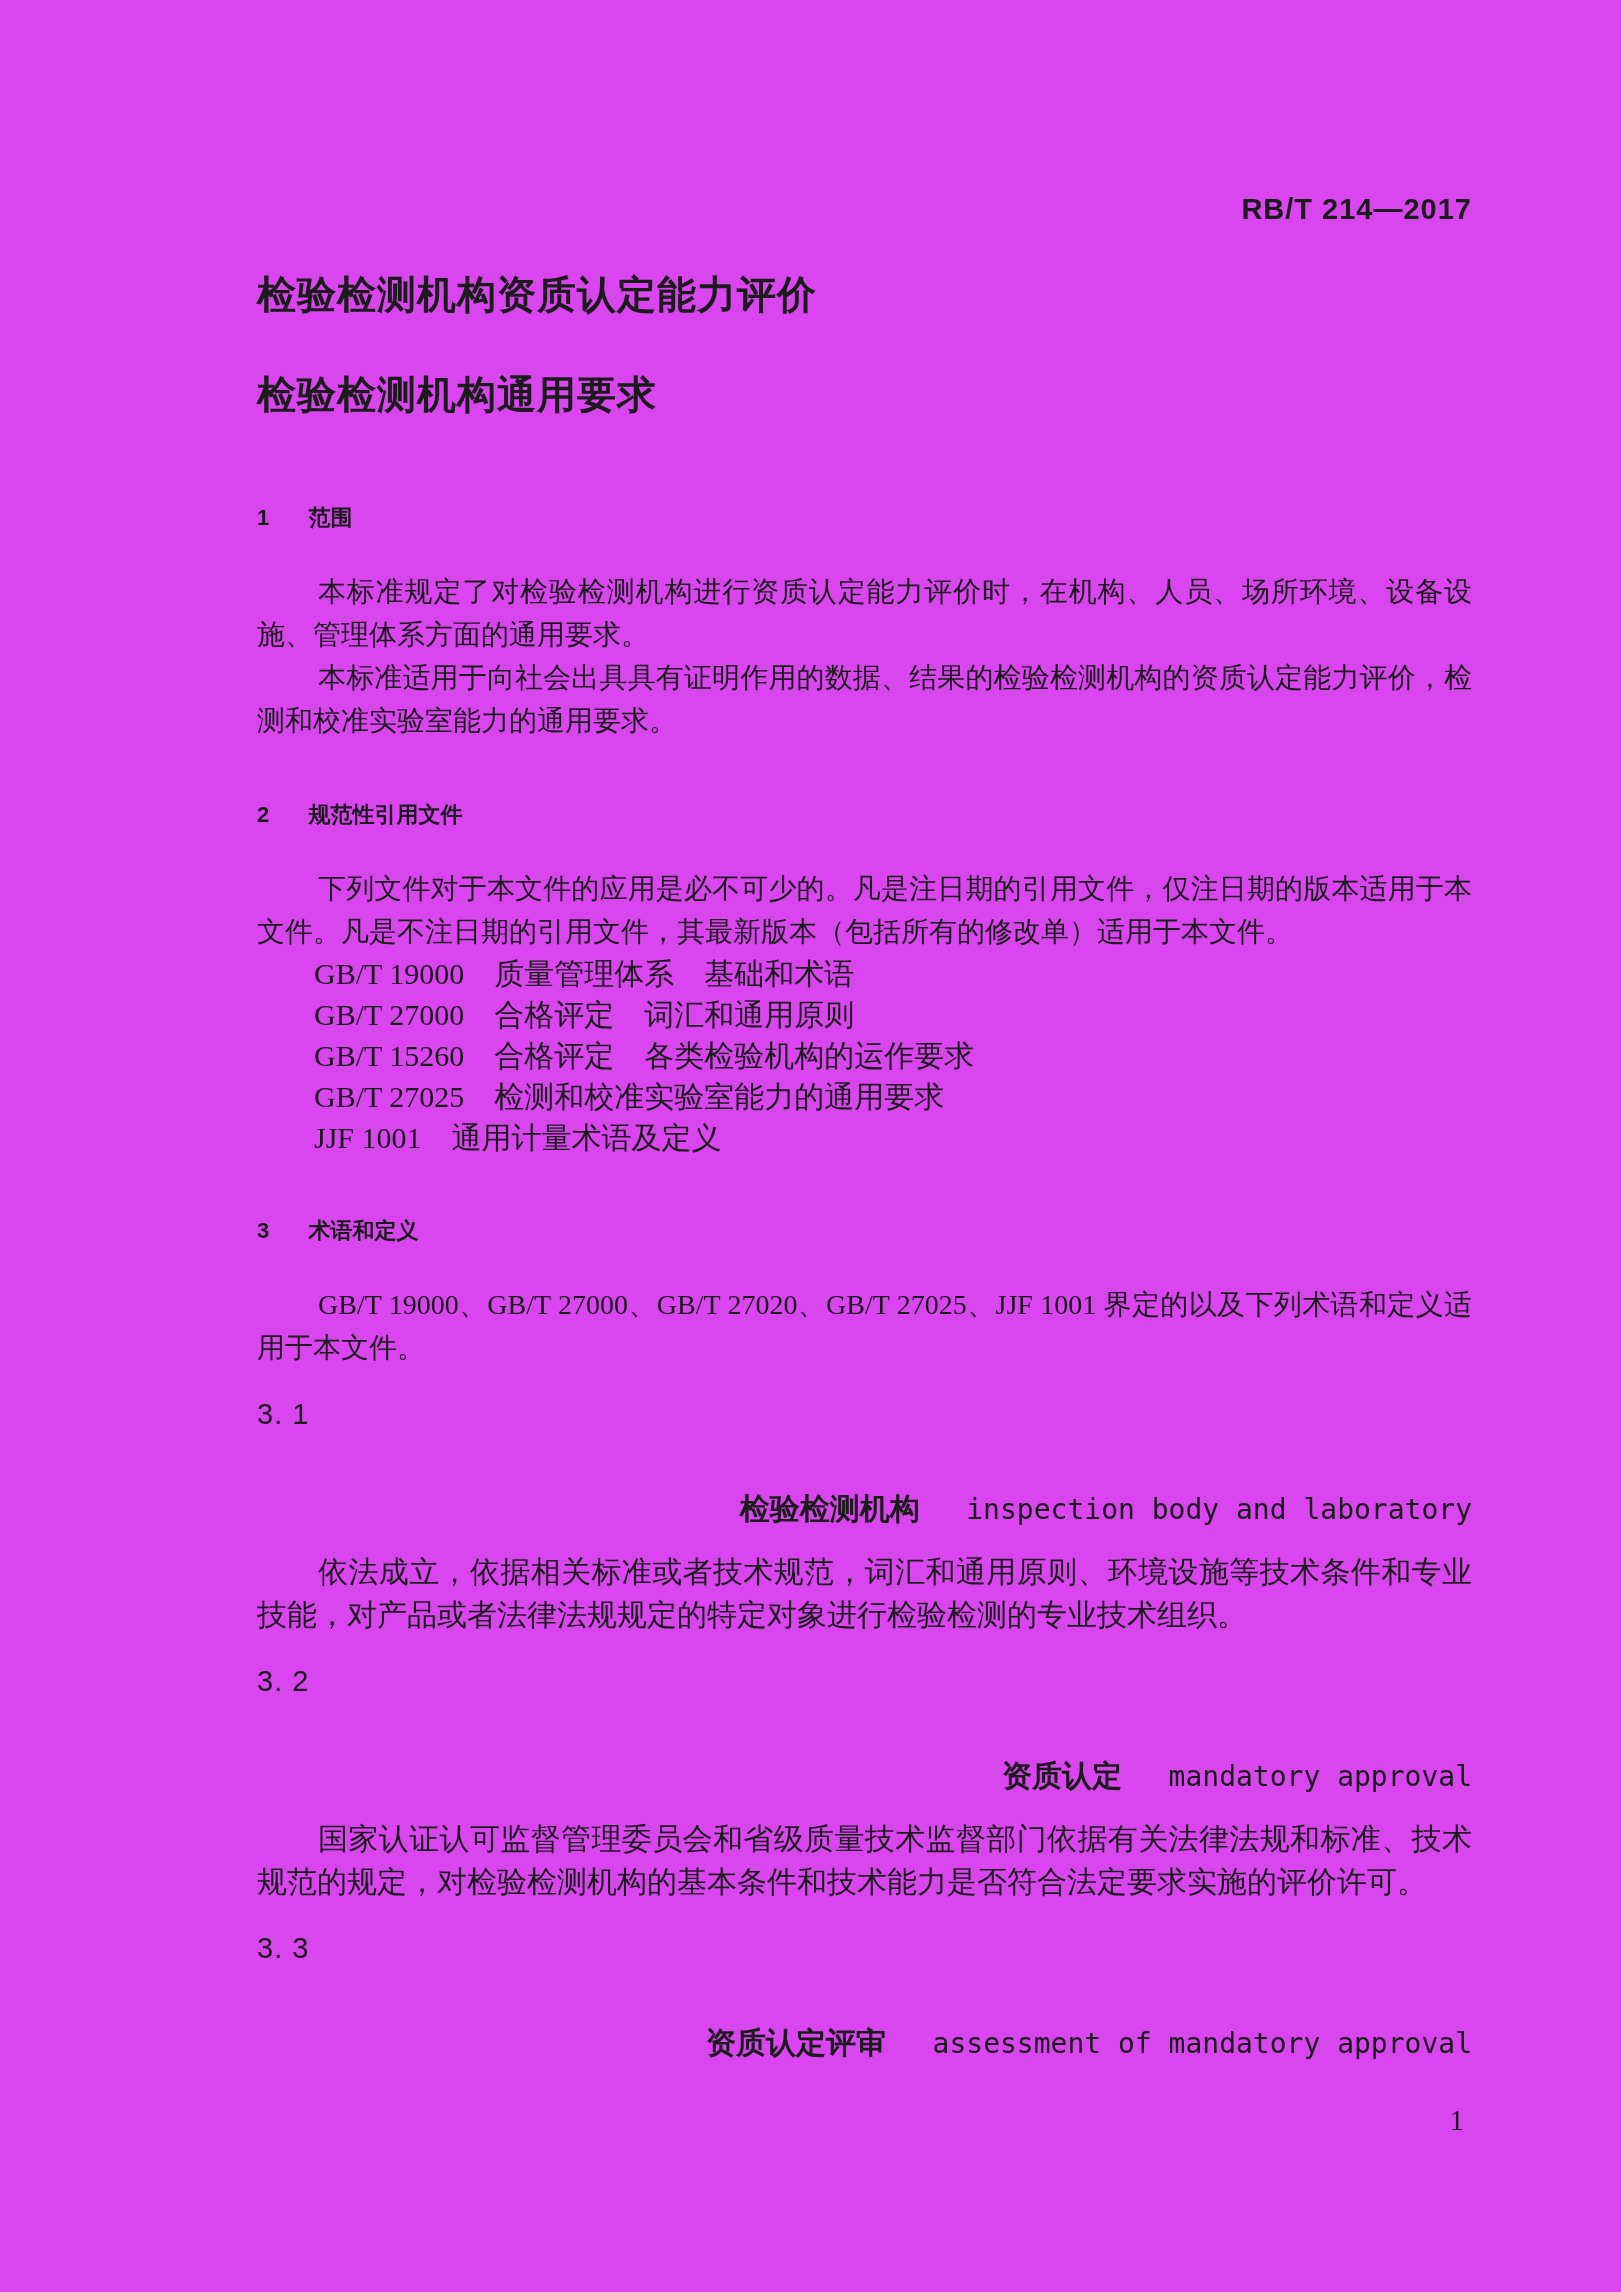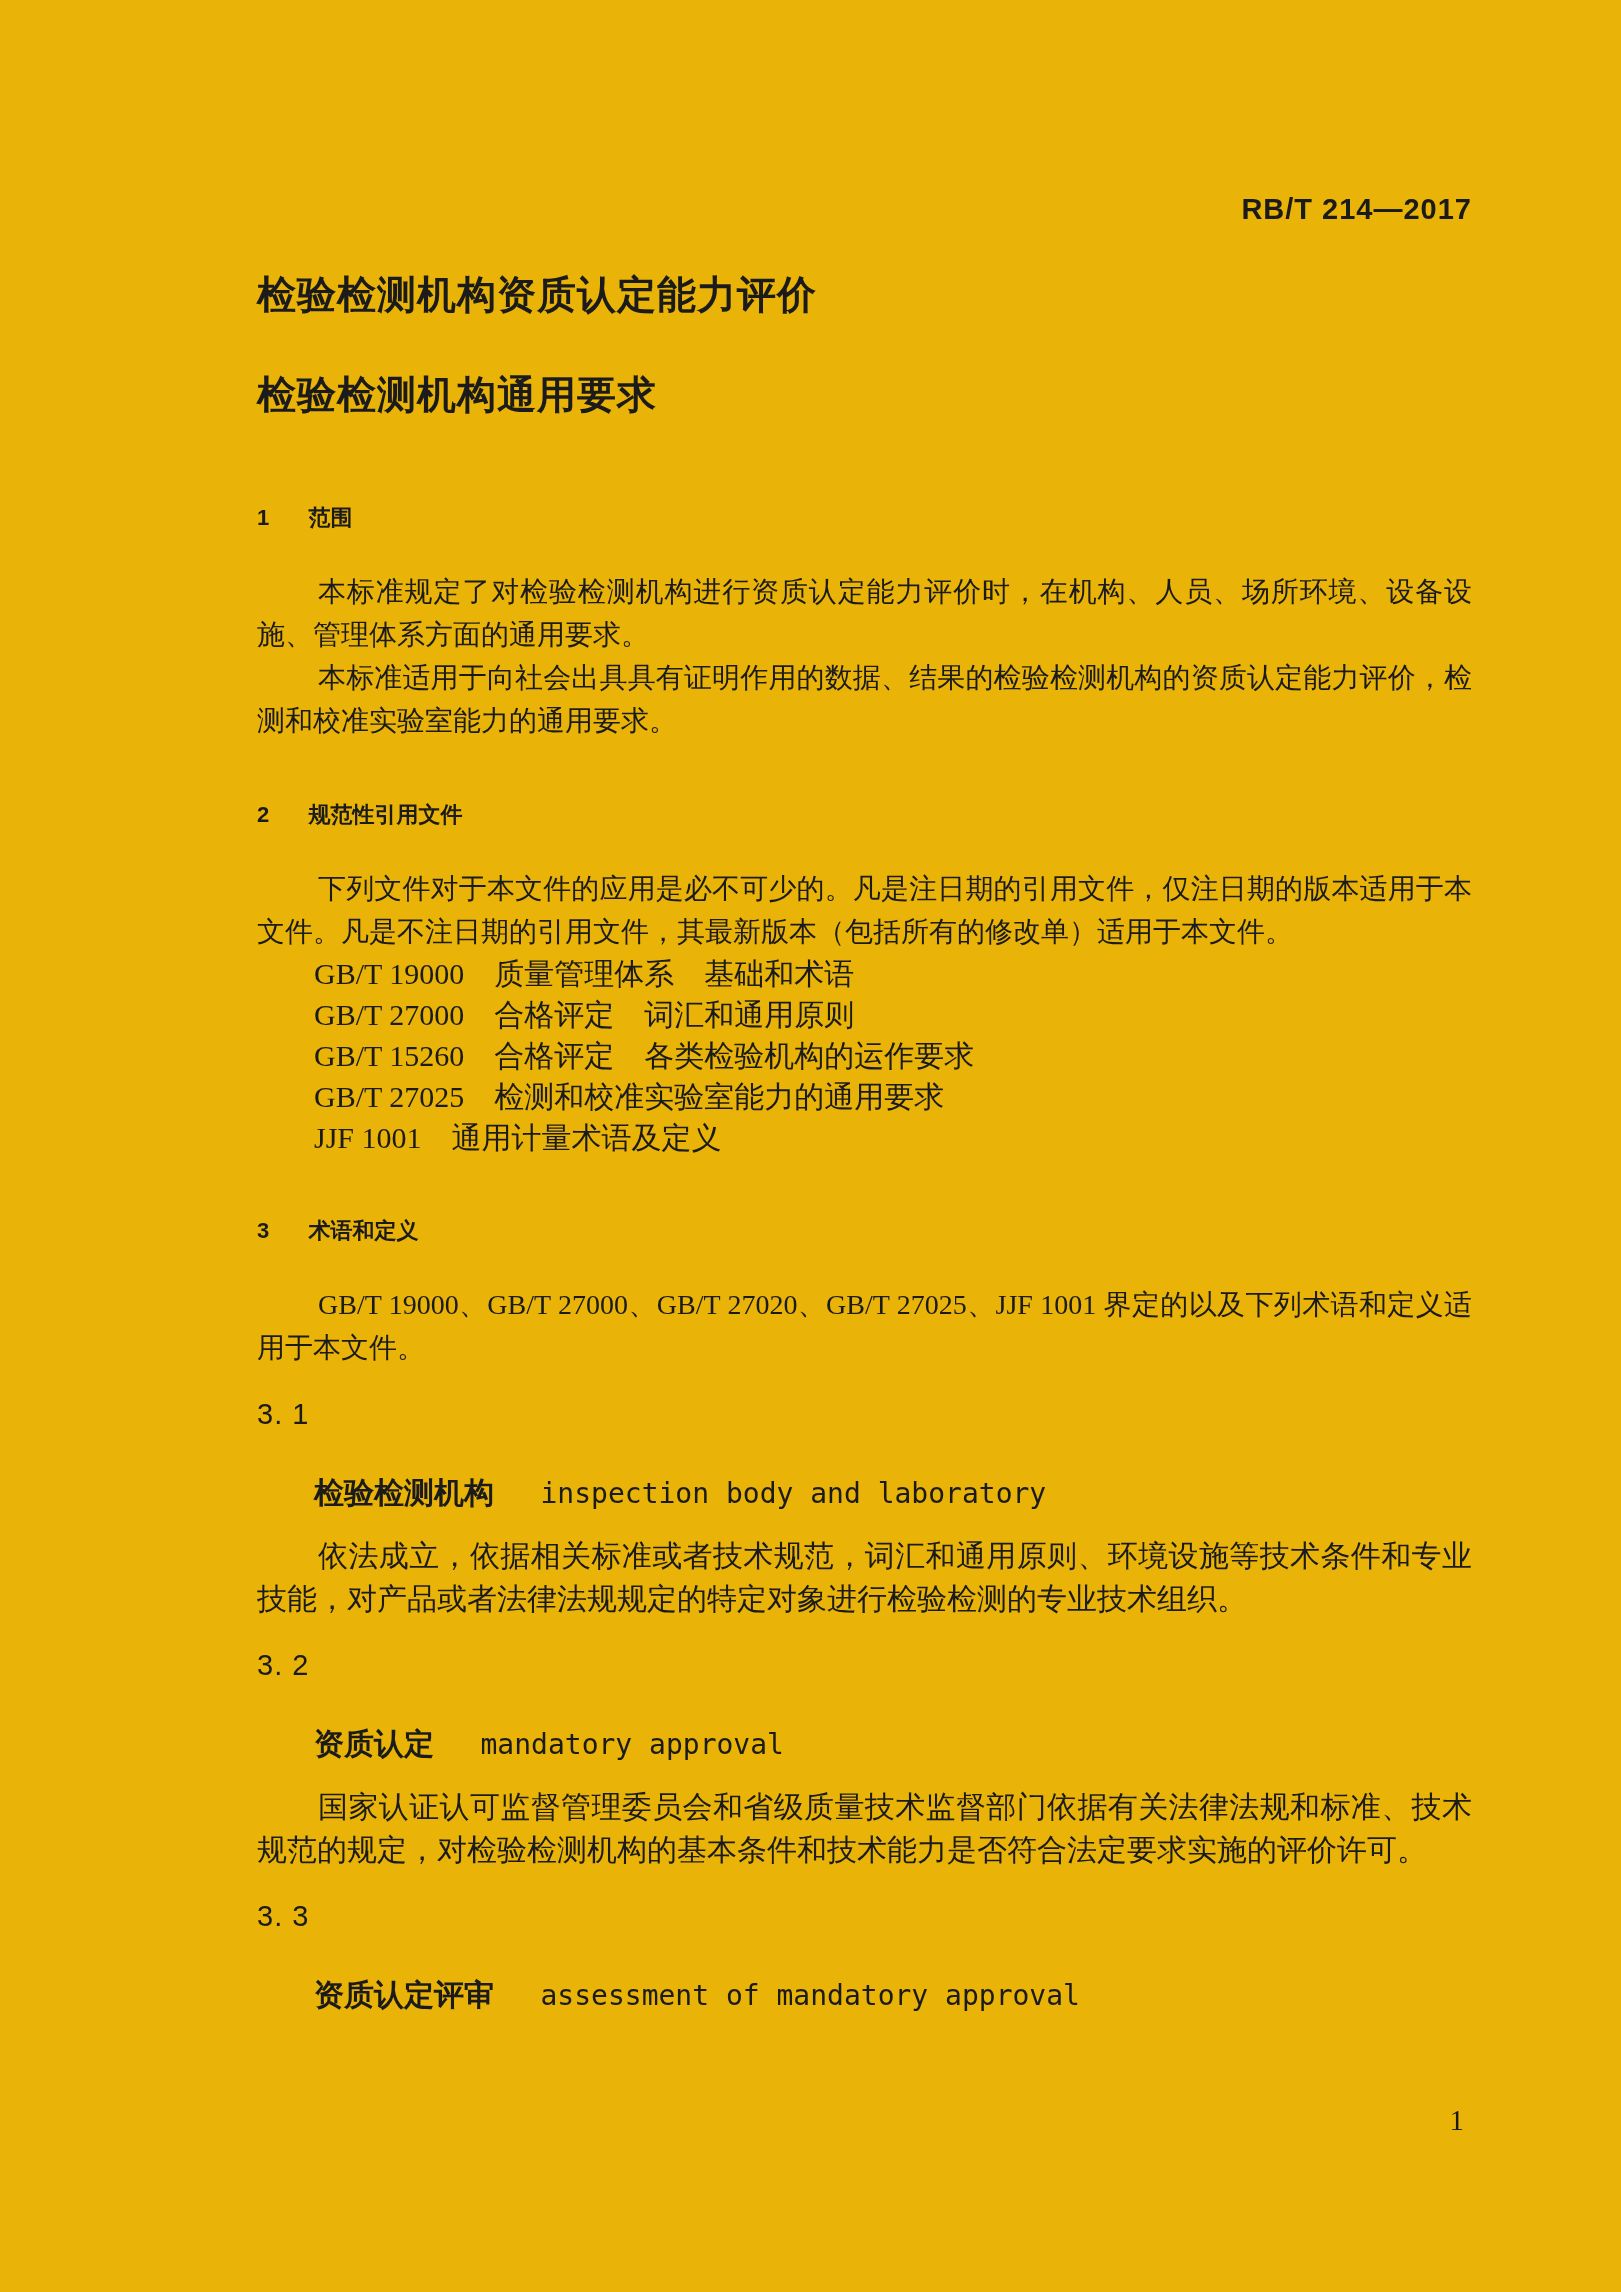--- a/index.html
+++ b/index.html
@@ -4,21 +4,21 @@
 <style>
   html, body {
     margin: 0;
     padding: 0;
     background: #e8e8e8;
   }
   .page {
     position: relative;
     width: 1621px;
     height: 2293px;
-    background: #eab308;
+    background: #d946ef;
     color: #1b1b1b;
     overflow: hidden;
     font-family: "Liberation Serif", serif;
   }
   .content {
     position: absolute;
     left: 257px;
     top: 0;
     width: 1215px;
   }
@@ -67,24 +67,25 @@
     white-space: pre-wrap;
   }
   .clause-num {
     font-family: "Liberation Sans", sans-serif;
     font-size: 29px;
     line-height: 43px;
     margin-top: 23.5px;
     letter-spacing: 1px;
   }
   .term-line {
-    margin-top: 35px;
+    margin-top: 51px;
     padding-left: 57px;
     font-size: 30px;
     line-height: 43px;
+    text-align: right;
   }
   .term-zh {
     font-family: "Liberation Sans", sans-serif;
     font-weight: 700;
   }
   .term-en {
     font-family: "DejaVu Sans Mono", monospace;
     font-size: 28px;
     margin-left: 39px;
   }

